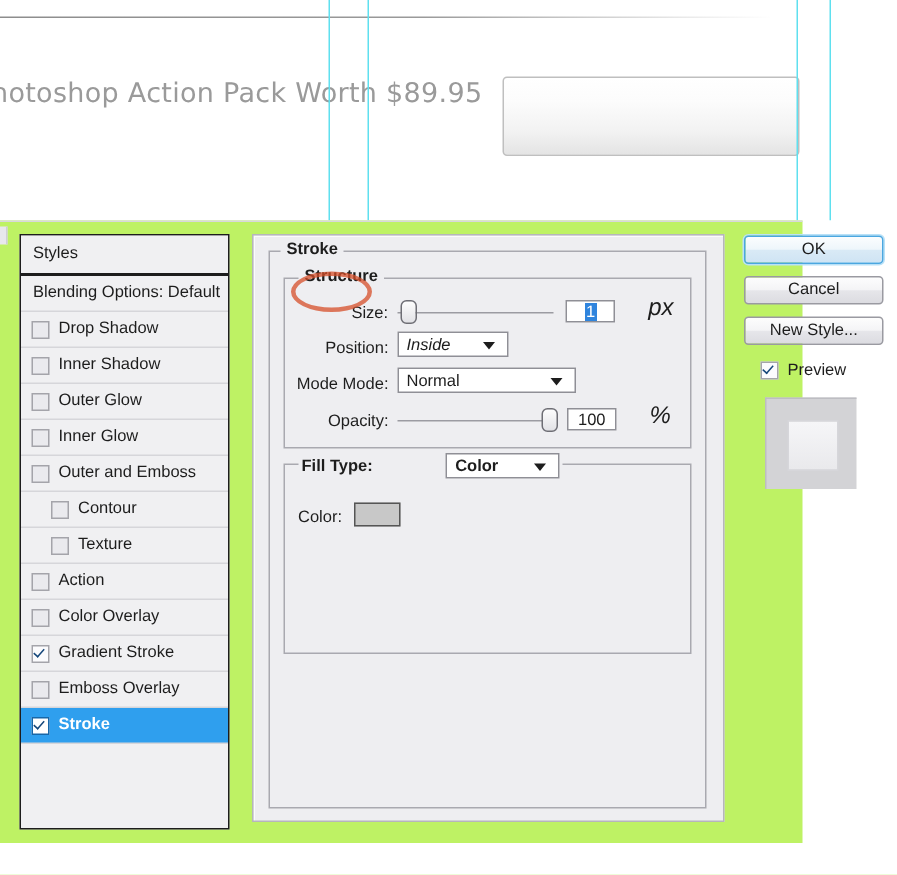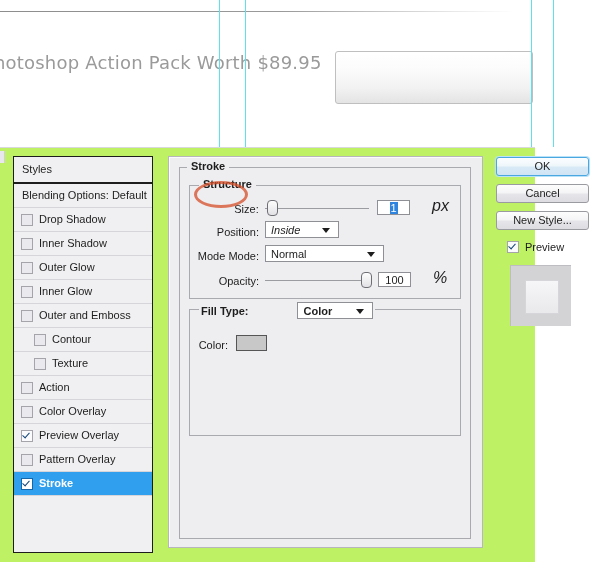--- a/index.html
+++ b/index.html
@@ -208,25 +208,25 @@
         <div class="sl-row">
           <span class="cbx"></span>
           <span>Action</span>
         </div>
         <div class="sl-row">
           <span class="cbx"></span>
           <span>Color Overlay</span>
         </div>
         <div class="sl-row">
           <span class="cbx on"></span>
-          <span>Preview Overlay</span>
-        </div>
-        <div class="sl-row">
-          <span class="cbx"></span>
-          <span>Pattern Overlay</span>
+          <span>Gradient Stroke</span>
+        </div>
+        <div class="sl-row">
+          <span class="cbx"></span>
+          <span>Emboss Overlay</span>
         </div>
         <div class="sl-row sel">
           <span class="cbx on"></span>
           <span>Stroke</span>
         </div>
       </div>
     <div class="sl-fill"></div>
   </div>
 
   <div class="main-panel">

